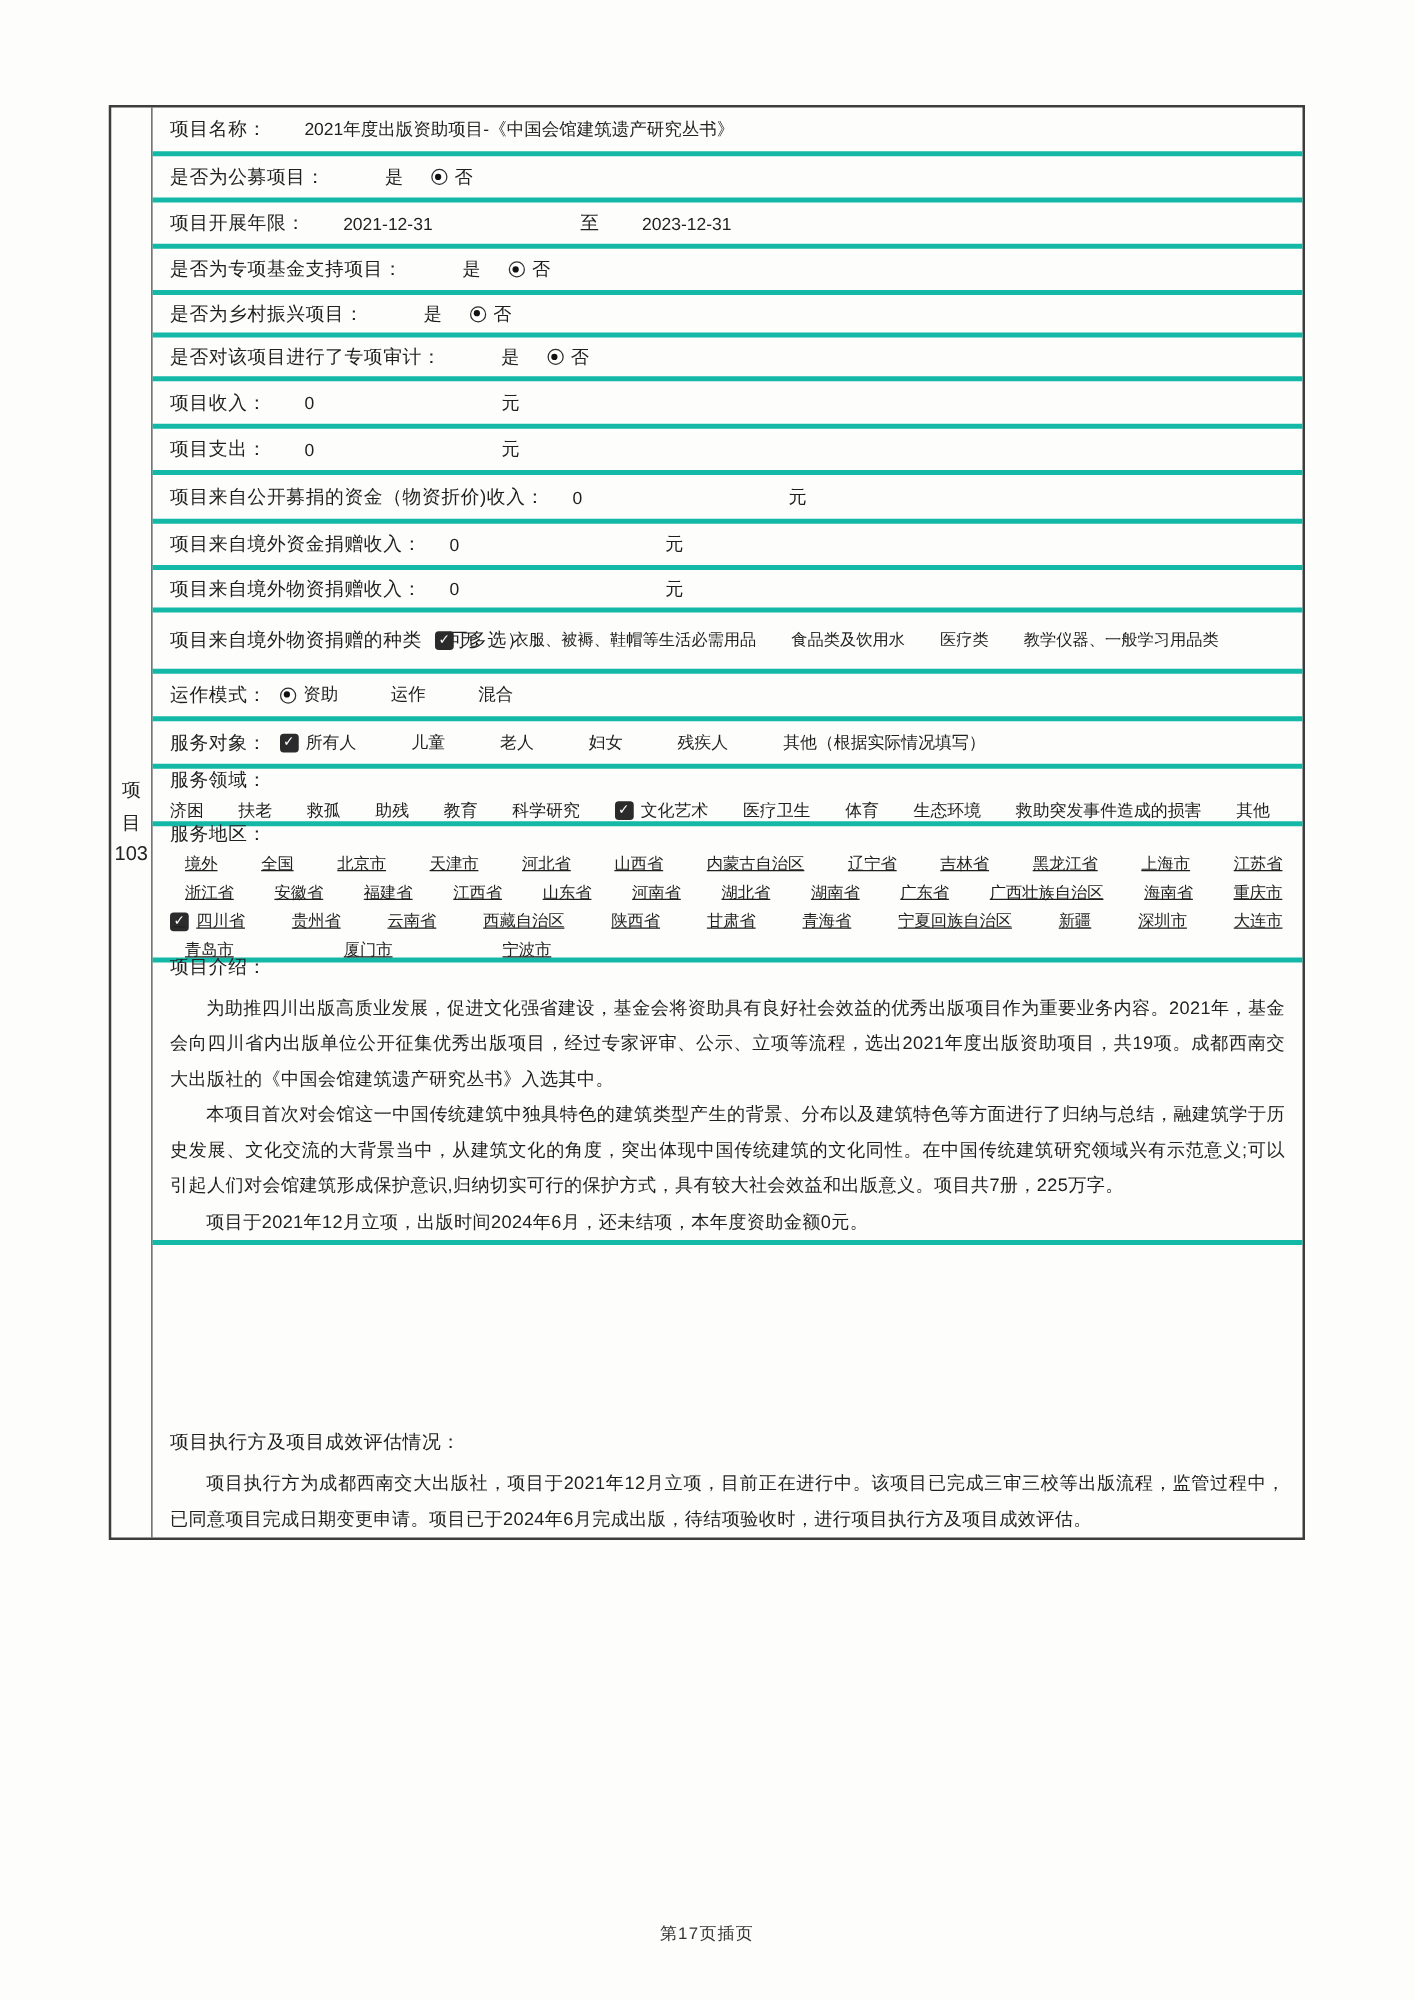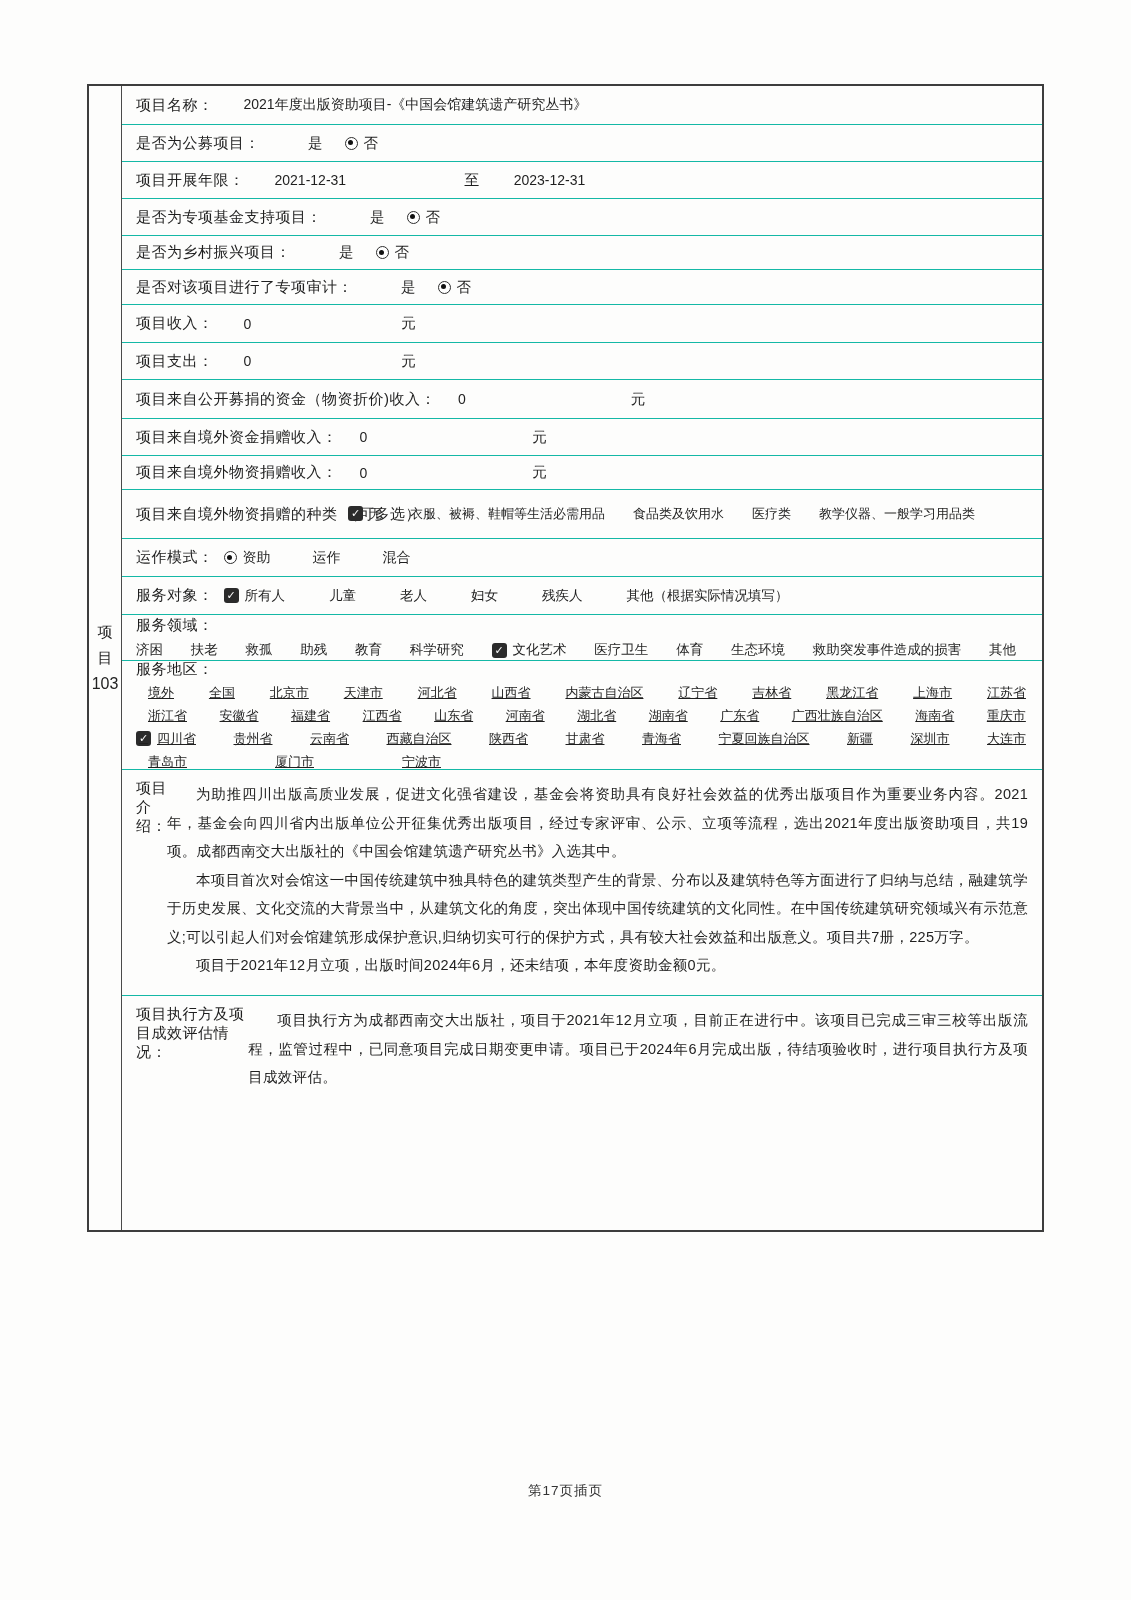--- a/index.html
+++ b/index.html
@@ -14,21 +14,21 @@
     box-sizing:border-box; border:2px solid #3d3d3d; display:flex; background:#fdfdfc;
   }
   .side-col {
     width:33px; box-sizing:border-box; border-right:1px solid #4a4a4a;
     display:flex; flex-direction:column; align-items:center; justify-content:center;
     gap:7px; font-size:15px; color:#222;
   }
   .side-col .num { font-size:16px; letter-spacing:0; }
   .main-col { flex:1; min-width:0; display:flex; flex-direction:column; }
   .r {
-    box-sizing:border-box; border-bottom:1px solid #14b8a6;
+    box-sizing:border-box; border-bottom:4px solid #14b8a6;
     padding-left:14px; display:flex; align-items:center;
     font-size:15px; flex:none;
   }
   .r.last { border-bottom:none; flex:1; }
   .lbl { white-space:nowrap; letter-spacing:0.5px; }
   .val { margin-left:30px; font-size:14px; }
   .unit { font-size:14.5px; }
   .u-near { margin-left:150px; }
   .u-far  { margin-left:165px; }
   
@@ -57,29 +57,29 @@
   .goods-row { display:flex; align-items:flex-start; }
   .goods-left { width:212px; flex:none; display:flex; flex-direction:row; gap:4px; }
   .goods-left .l2 { padding-left:2px; }
   .goods-right { display:flex; flex-direction:column; gap:6px; }
   .fields-head, .rg-head { font-size:15px; letter-spacing:0.5px; }
   .fields-line { margin-top:6px; }
   .rg-lines { display:flex; flex-direction:column; gap:5px; margin-top:5px; }
   .rg-line { padding-left:12px; padding-right:16px; justify-content:space-between; }
   .rg-line.flush { padding-left:0; }
   .rg-line.short { justify-content:flex-start; gap:88px; }
-  .sect { align-items:stretch; justify-content:flex-end; }
+  .sect { flex-direction:column; align-items:stretch; justify-content:flex-end; }
   .sect-head { font-size:15px; letter-spacing:0.5px; margin-top:9px; }
   .paras { margin-top:10px; padding-right:14px; }
   .para {
     font-size:14.5px; line-height:28.5px; text-align:justify;
     text-indent:2em; margin:0; letter-spacing:0.3px;
   }
   .footer {
-    position:absolute; left:0; width:100%; top:1482px; text-align:center;
+    position:absolute; left:0; width:100%; top:1538px; text-align:center;
     font-size:13.5px; color:#333; letter-spacing:1px;
   }
 </style>
 </head>
 <body>
 
 <div class="sheet">
   <div class="form-table">
 
     <div class="side-col">

